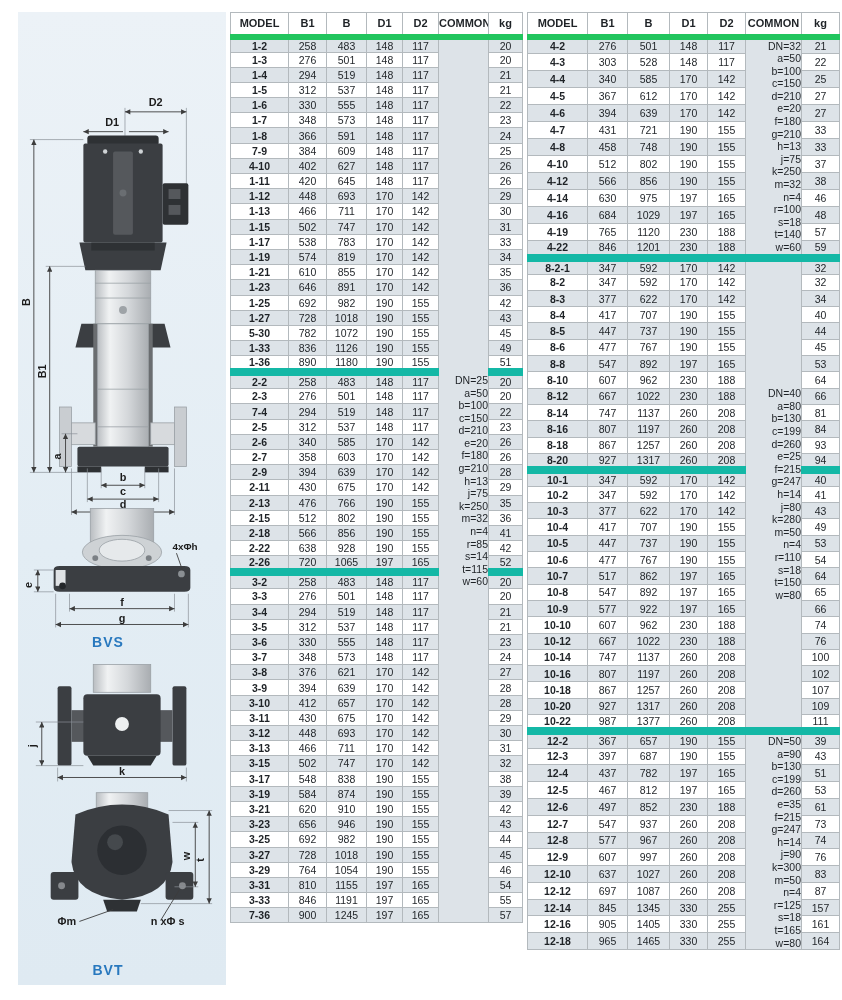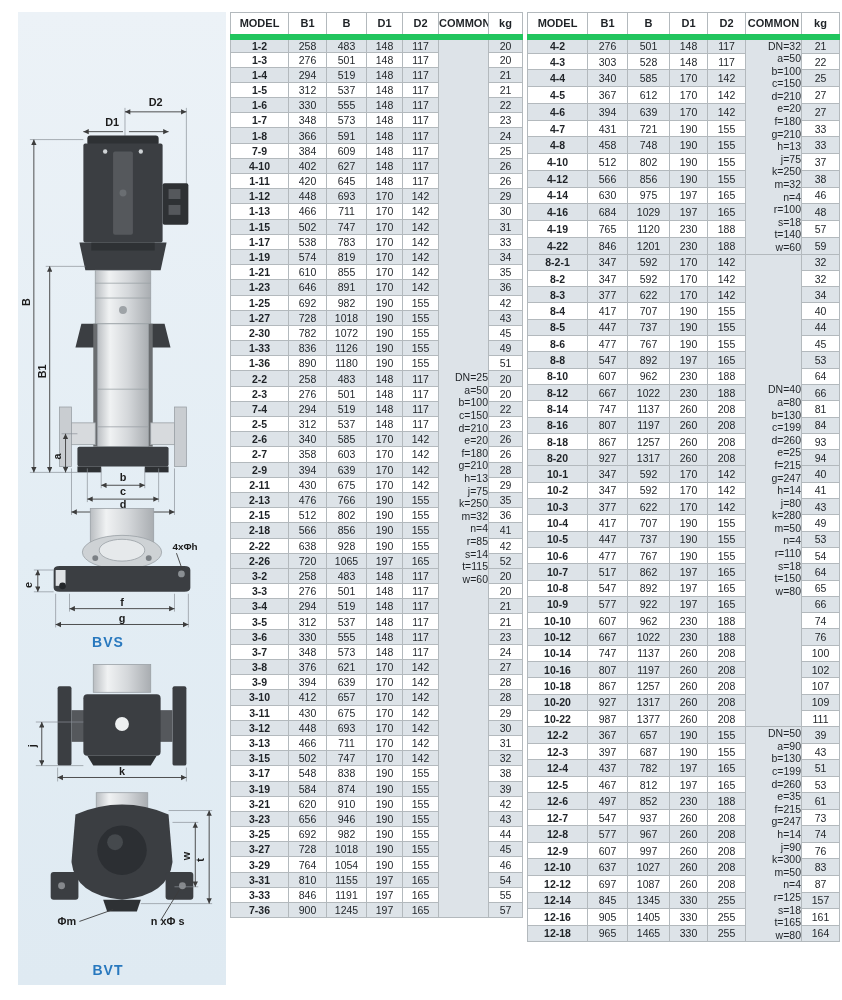--- a/index.html
+++ b/index.html
@@ -34,21 +34,21 @@
   .wrap-right { left:527px; width:312px; }
   table { border-collapse:collapse; table-layout:fixed; width:100%; }
   th, td { border:1px solid #b3b9bd; text-align:center; font-size:10.5px; color:#1e2226;
     padding:0; overflow:hidden; white-space:nowrap; }
   thead th { font-weight:bold; font-size:11px; height:24px; background:#ffffff;
     border-bottom:6px solid #22c55e; }
   .tbl-left  tbody td { height:15.2px; }
   .tbl-right tbody td { height:16.3px; }
   tr.shade td { background:#dde3e8; }
   td.model { font-weight:bold; }
-  tr.group-start td { border-top:1px solid #14b8a6; }
+  tr.group-start td { border-top:8px solid #14b8a6; }
   td.common { background:#ffffff; vertical-align:middle; text-align:right; padding-left:7px;
     font-size:10.5px; line-height:12.6px; white-space:pre-line; font-weight:normal; }
 </style>
 </head>
 <body>
 
 <svg width="0" height="0" style="position:absolute" aria-hidden="true">
   <defs>
     <marker id="arrE" markerWidth="8" markerHeight="8" refX="6" refY="3" orient="auto">
       <path d="M0,0 L6,3 L0,6 Z" fill="#3c3c3c"></path>
@@ -410,21 +410,21 @@
         </tr>
         <tr class="shade">
           <td class="model">1-27</td>
           <td>728</td>
           <td>1018</td>
           <td>190</td>
           <td>155</td>
           <td>43</td>
         </tr>
         <tr>
-          <td class="model">2-30</td>
+          <td class="model">5-30</td>
           <td>782</td>
           <td>1072</td>
           <td>190</td>
           <td>155</td>
           <td>45</td>
         </tr>
         <tr class="shade">
           <td class="model">1-33</td>
           <td>836</td>
           <td>1126</td>

